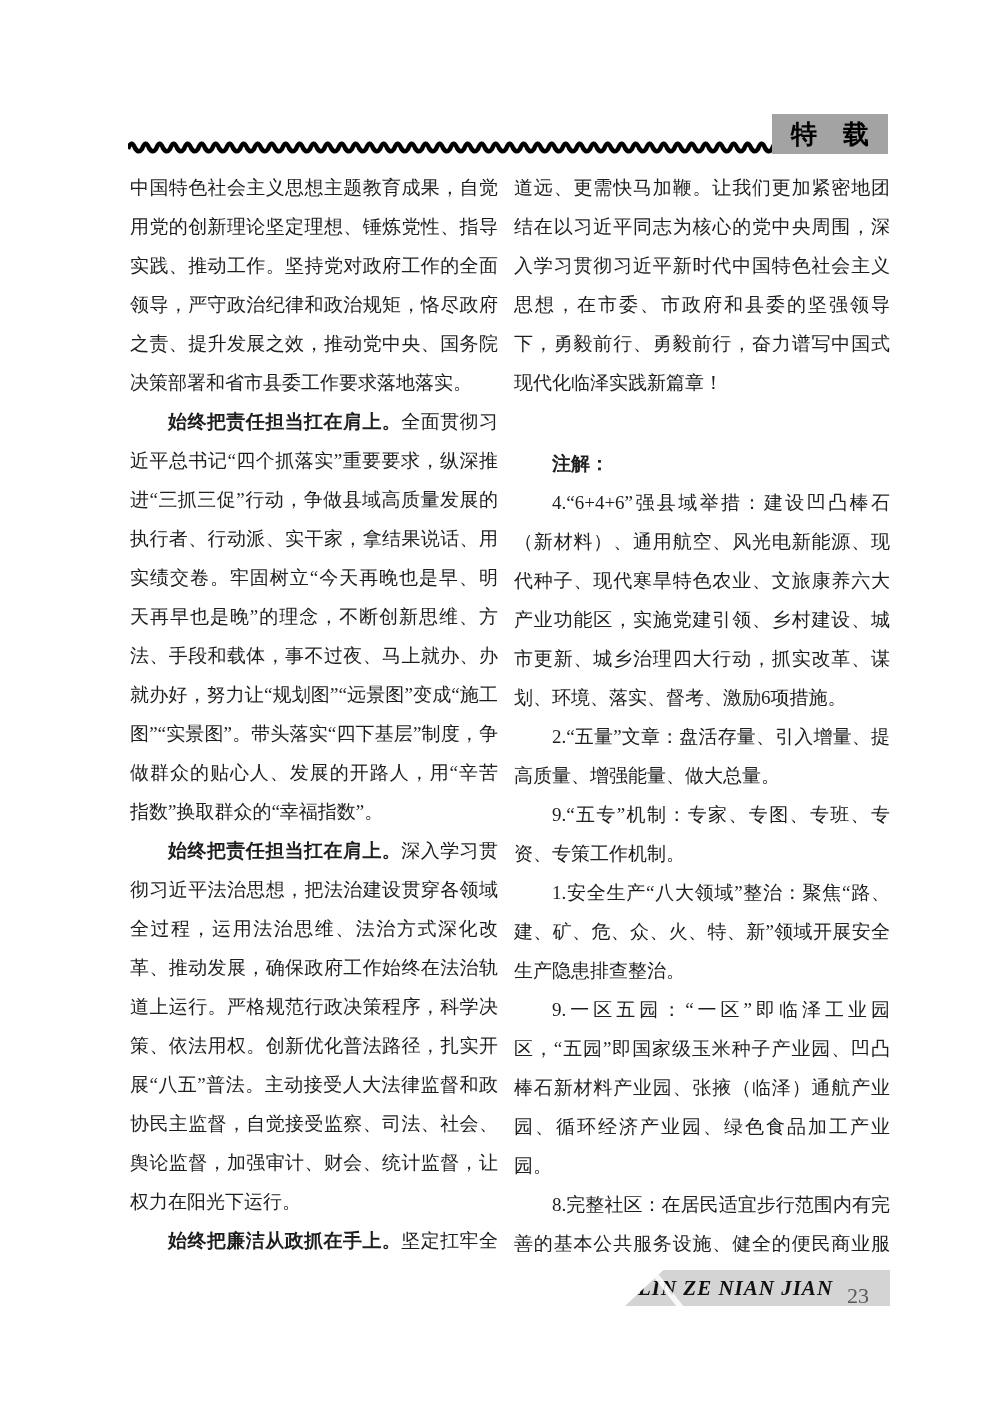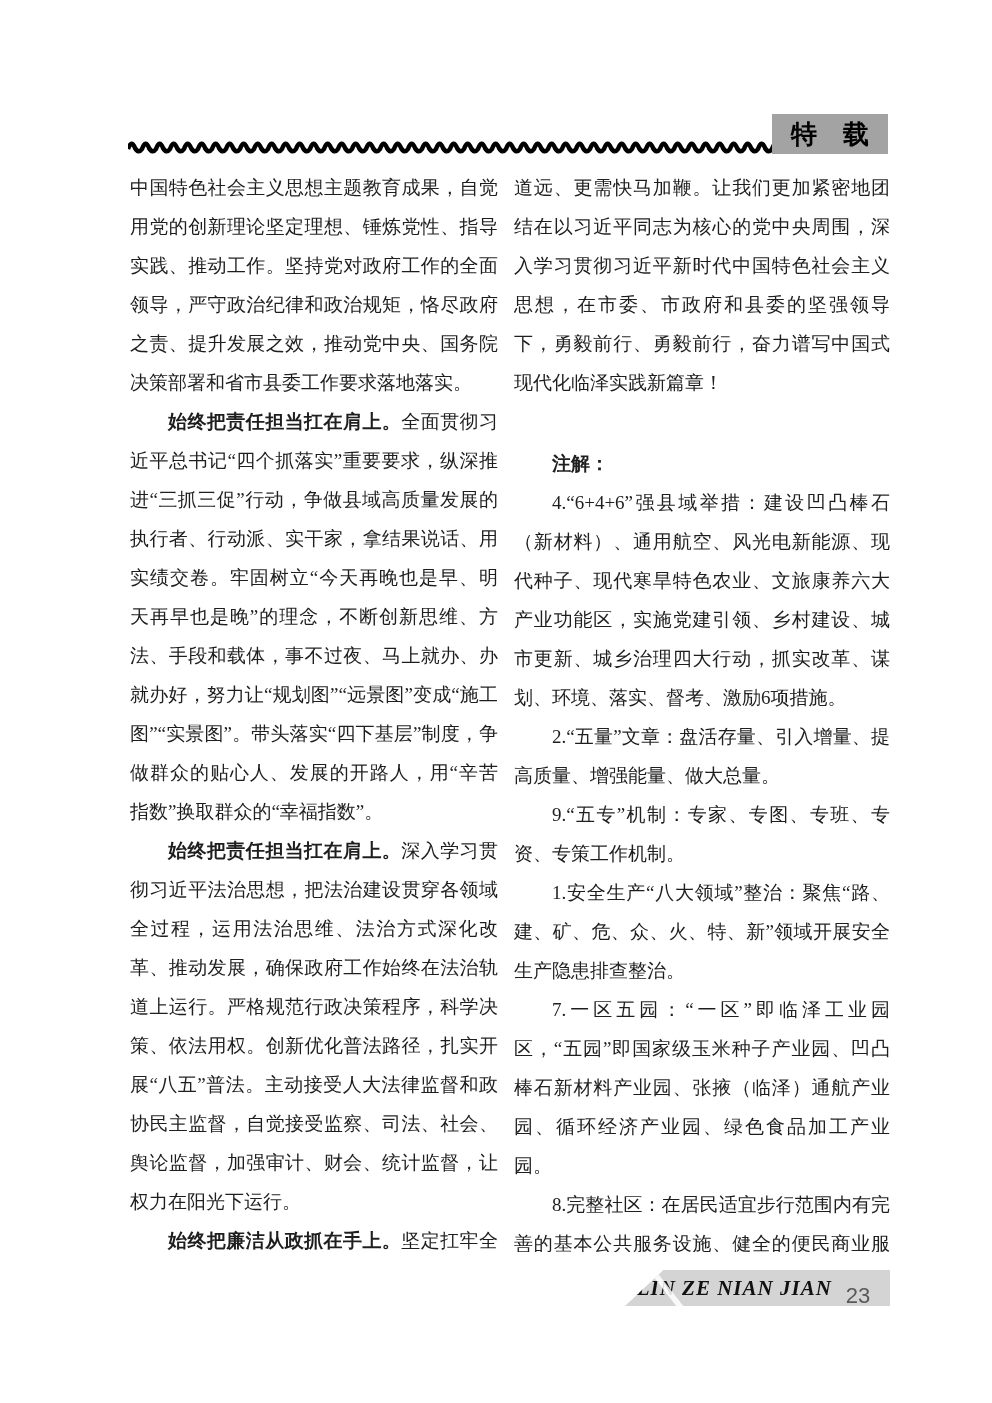--- a/index.html
+++ b/index.html
@@ -93,21 +93,21 @@
   }
   .journal-name {
     font-family: "Liberation Serif", "DejaVu Serif", serif;
     font-weight: 700;
     font-style: italic;
     font-size: 21px;
     letter-spacing: 1px;
     color: #111111;
   }
   .page-number {
-    font-family: Liberation Sans, sans-serif;
+    font-family: Liberation Serif, serif;
     font-size: 22px;
     color: #595959;
     margin-top: 15px;
   }
 </style>
 </head>
 <body>
 
 <div class="page">
 
@@ -125,21 +125,21 @@
 
   </div>
 
   <div class="col col-right">
     <p class="para">道远、更需快马加鞭。让我们更加紧密地团结在以习近平同志为核心的党中央周围，深入学习贯彻习近平新时代中国特色社会主义思想，在市委、市政府和县委的坚强领导下，勇毅前行、勇毅前行，奋力谱写中国式现代化临泽实践新篇章！</p>
     <p class="notes-heading">注解：</p>
     <p class="para indent">4.“6+4+6”强县域举措：建设凹凸棒石（新材料）、通用航空、风光电新能源、现代种子、现代寒旱特色农业、文旅康养六大产业功能区，实施党建引领、乡村建设、城市更新、城乡治理四大行动，抓实改革、谋划、环境、落实、督考、激励6项措施。</p>
     <p class="para indent">2.“五量”文章：盘活存量、引入增量、提高质量、增强能量、做大总量。</p>
     <p class="para indent">9.“五专”机制：专家、专图、专班、专资、专策工作机制。</p>
     <p class="para indent">1.安全生产“八大领域”整治：聚焦“路、建、矿、危、众、火、特、新”领域开展安全生产隐患排查整治。</p>
-    <p class="para indent">7.一区五园：“一区”即临泽工业园区，“五园”即国家级玉米种子产业园、凹凸棒石新材料产业园、张掖（临泽）通航产业园、循环经济产业园、绿色食品加工产业园。</p>
+    <p class="para indent">9.一区五园：“一区”即临泽工业园区，“五园”即国家级玉米种子产业园、凹凸棒石新材料产业园、张掖（临泽）通航产业园、循环经济产业园、绿色食品加工产业园。</p>
     <p class="para indent">8.完整社区：在居民适宜步行范围内有完善的基本公共服务设施、健全的便民商业服务设施、完备的市政配套基础设施、充足的公共活动空间、全覆盖的物业管理和健全的社区管理</p>
   </div>
 
   <div class="footer-band">
     <span class="journal-name">LIN ZE NIAN JIAN</span>
     <span class="page-number">23</span>
   </div>
 
 </div>
 

